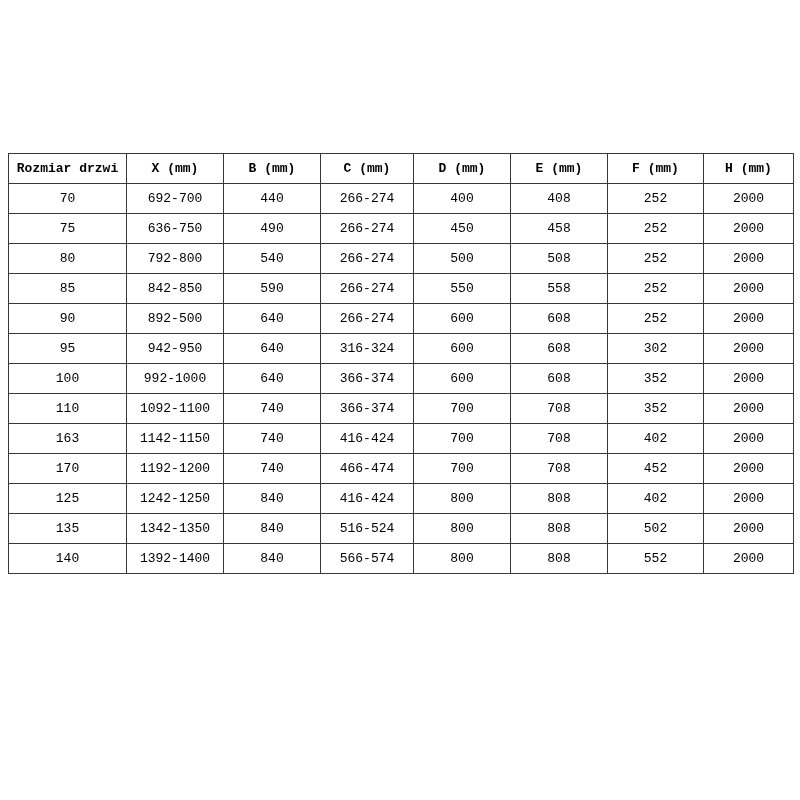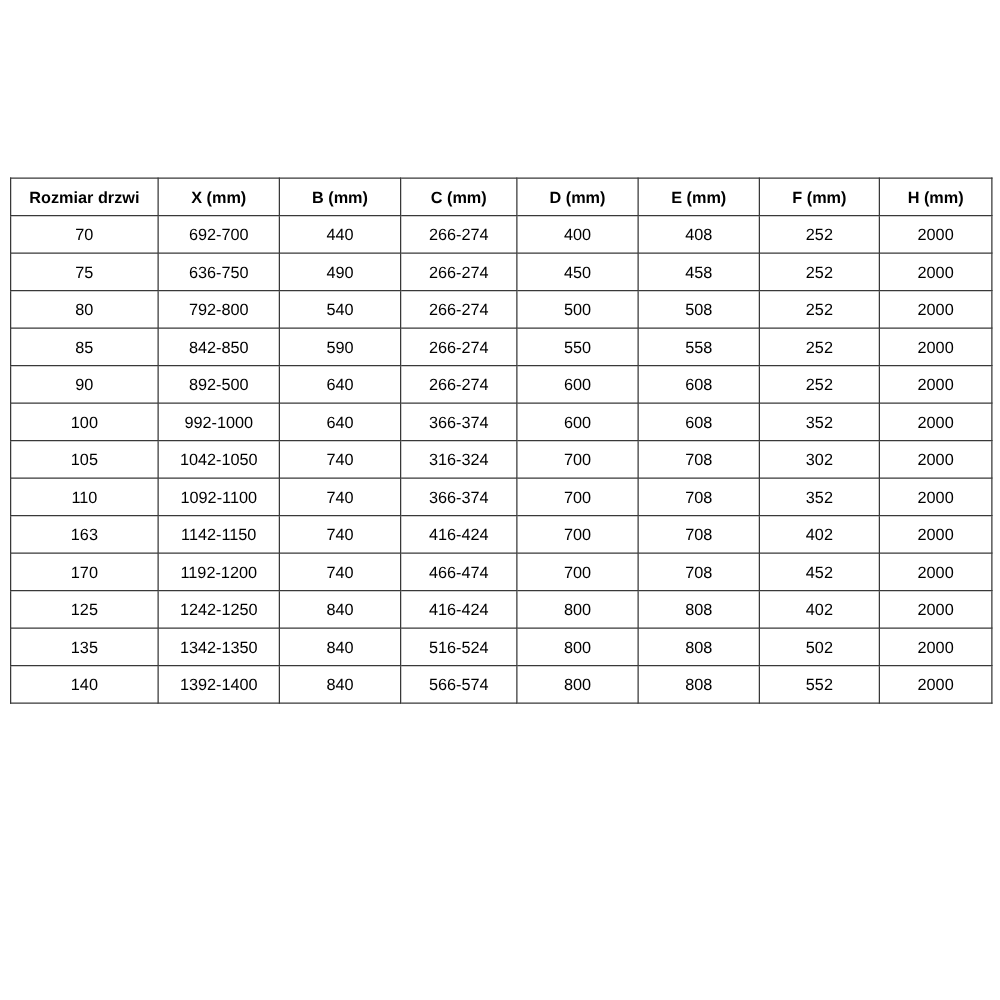--- a/index.html
+++ b/index.html
@@ -14,22 +14,23 @@
   .page {
     position: relative;
     width: 800px;
     height: 800px;
     background: #ffffff;
     overflow: hidden;
   }
   .table-wrap {
     position: absolute;
     left: 8px;
-    top: 142px;
+    top: 153px;
     width: 785px;
+    font-family: Liberation Mono, monospace;
   }
   table.size-table {
     border-collapse: collapse;
     table-layout: fixed;
     width: 785px;
   }
   table.size-table th,
   table.size-table td {
     border: 1px solid #383838;
     text-align: center;
@@ -122,40 +123,40 @@
             <td>90</td>
             <td>892-500</td>
             <td>640</td>
             <td>266-274</td>
             <td>600</td>
             <td>608</td>
             <td>252</td>
             <td>2000</td>
           </tr>
           <tr>
+            <td>95</td>
+            <td>942-950</td>
+            <td>640</td>
+            <td>316-324</td>
+            <td>600</td>
+            <td>608</td>
+            <td>302</td>
+            <td>2000</td>
+          </tr>
+          <tr>
             <td>100</td>
             <td>992-1000</td>
             <td>640</td>
             <td>366-374</td>
             <td>600</td>
             <td>608</td>
             <td>352</td>
             <td>2000</td>
           </tr>
           <tr>
-            <td>105</td>
-            <td>1042-1050</td>
-            <td>740</td>
-            <td>316-324</td>
-            <td>700</td>
-            <td>708</td>
-            <td>302</td>
-            <td>2000</td>
-          </tr>
-          <tr>
             <td>110</td>
             <td>1092-1100</td>
             <td>740</td>
             <td>366-374</td>
             <td>700</td>
             <td>708</td>
             <td>352</td>
             <td>2000</td>
           </tr>
           <tr>

